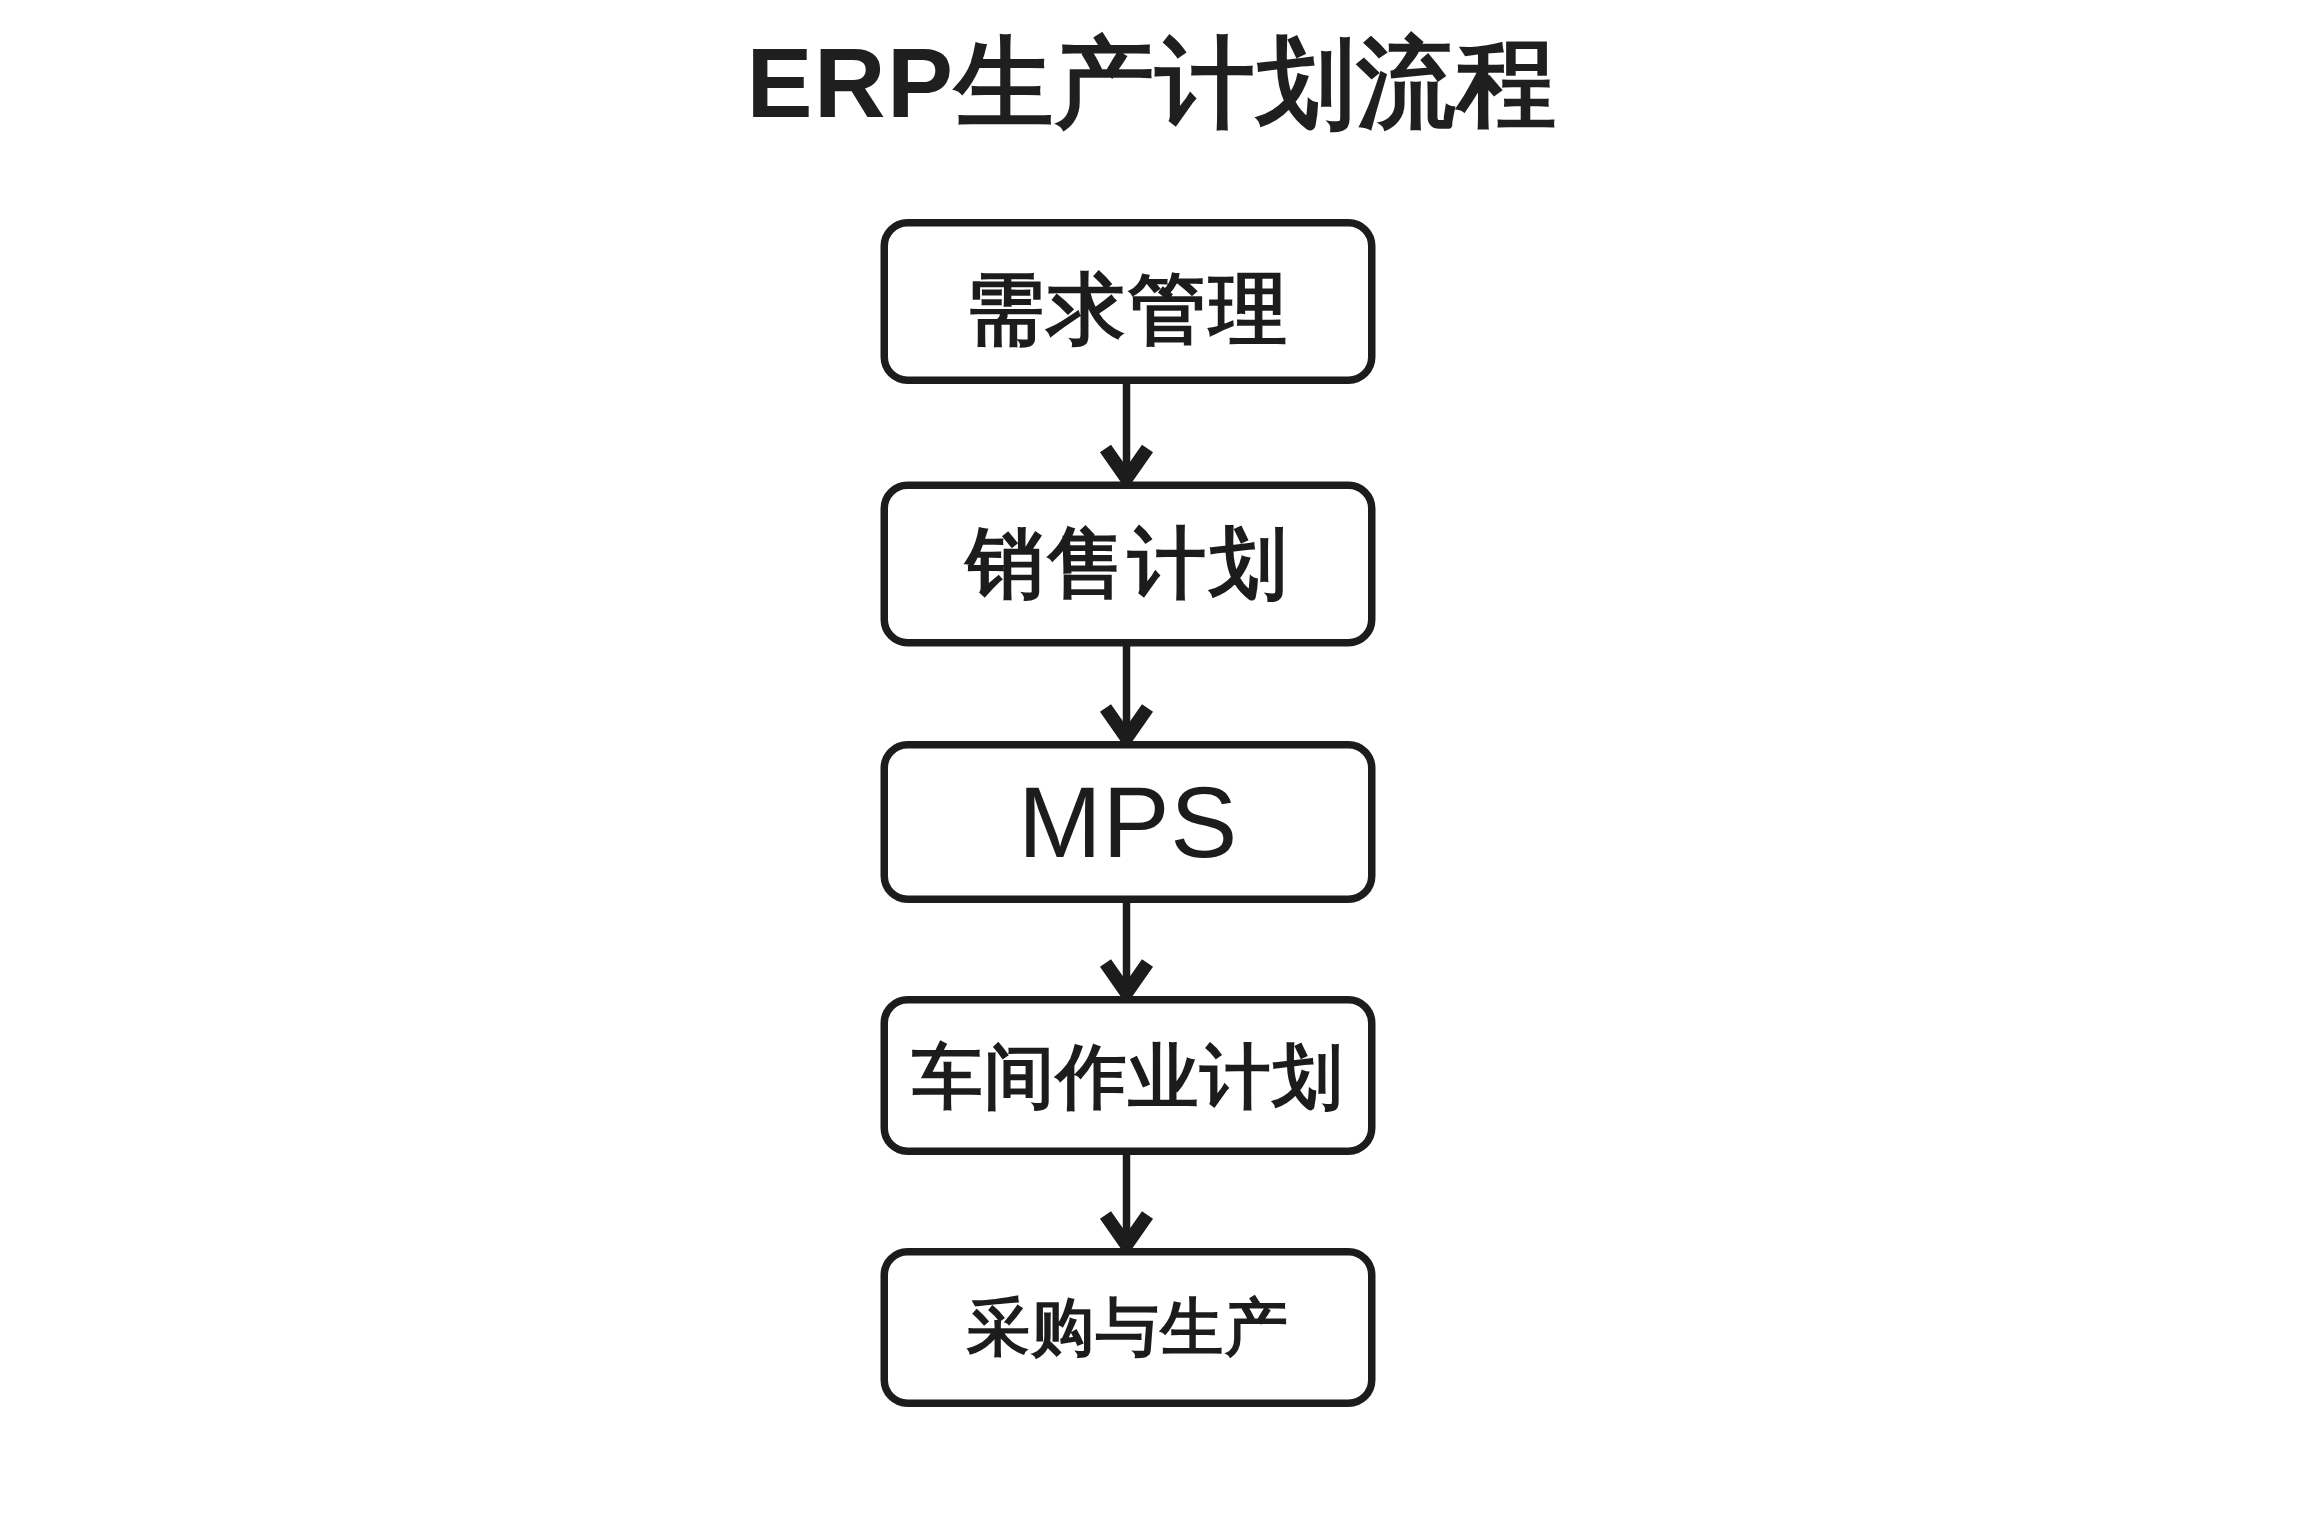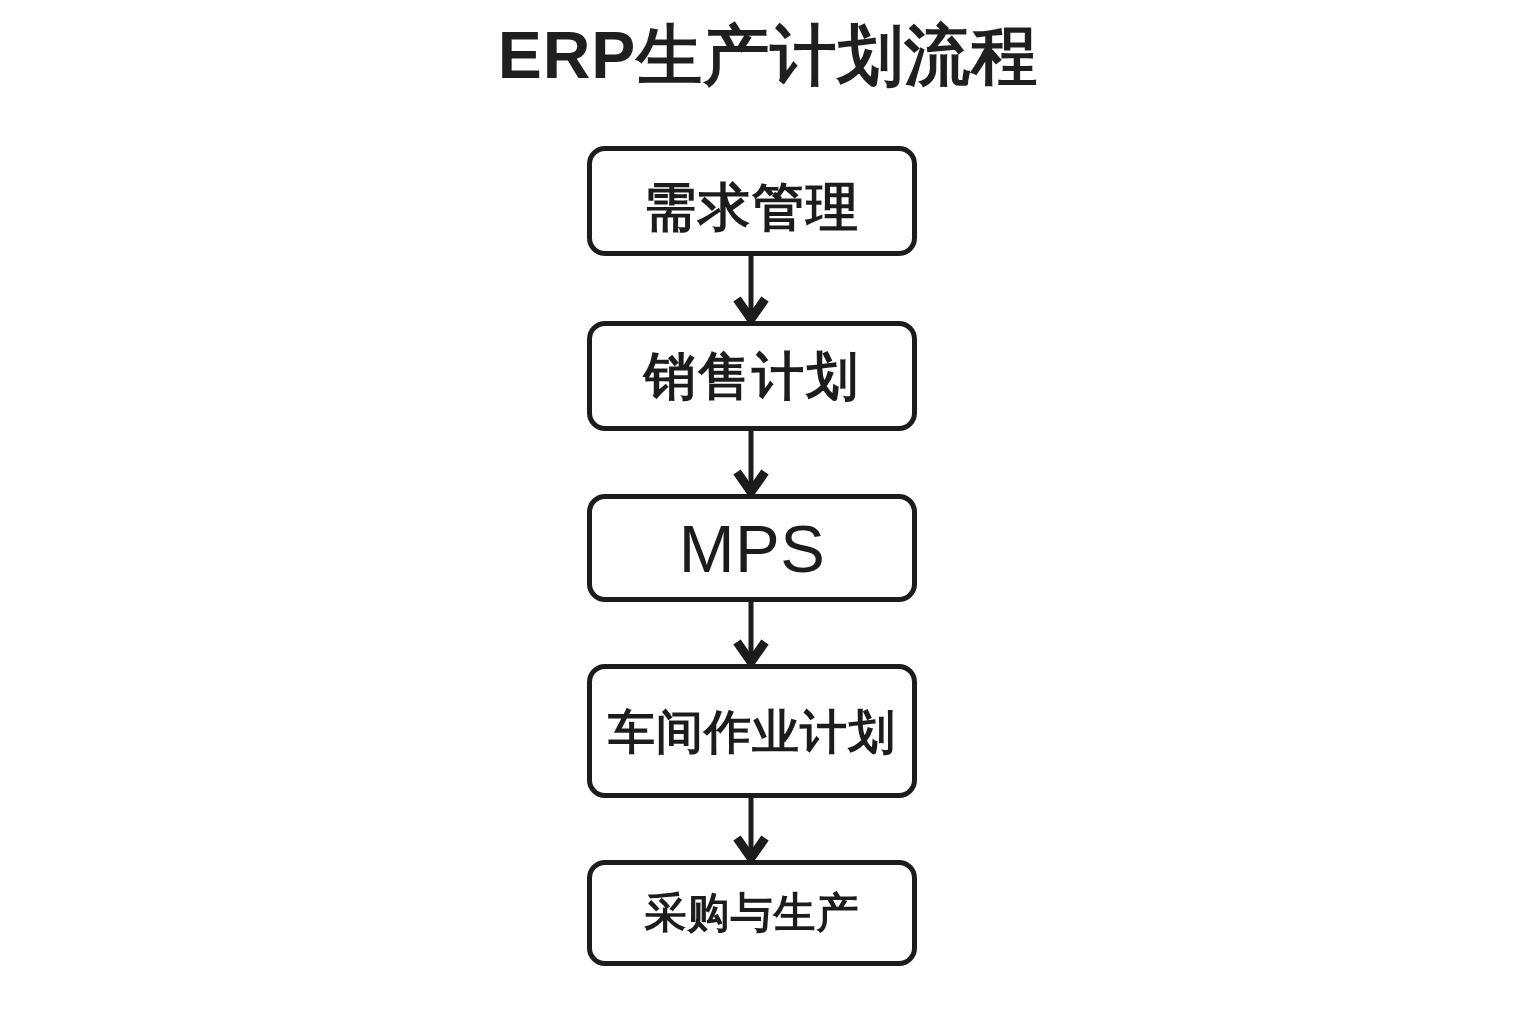--- a/index.html
+++ b/index.html
@@ -64,21 +64,21 @@
     line-height: 1;
     color: #1c1c1c;
     letter-spacing: 2px;
     white-space: nowrap;
   }
 
   
   .node.n1 { height: 110px; }
   .node.n2 { height: 110px; }
   .node.n3 { height: 108px; }
-  .node.n4 { height: 134px; }
+  .node.n4 { height: 106px; }
   .node.n5 { height: 106px; }
 
   .node.n1 .node-label { font-size: 52px; margin-top: 12px; }
   .node.n2 .node-label { font-size: 52px; }
   .node.n3 .node-label { font-size: 67px; font-weight: normal; letter-spacing: 0.5px; }
   .node.n4 .node-label { font-size: 47px; letter-spacing: 1px; }
   .node.n5 .node-label { font-size: 42px; letter-spacing: 1px; }
 
   
   .connector {

